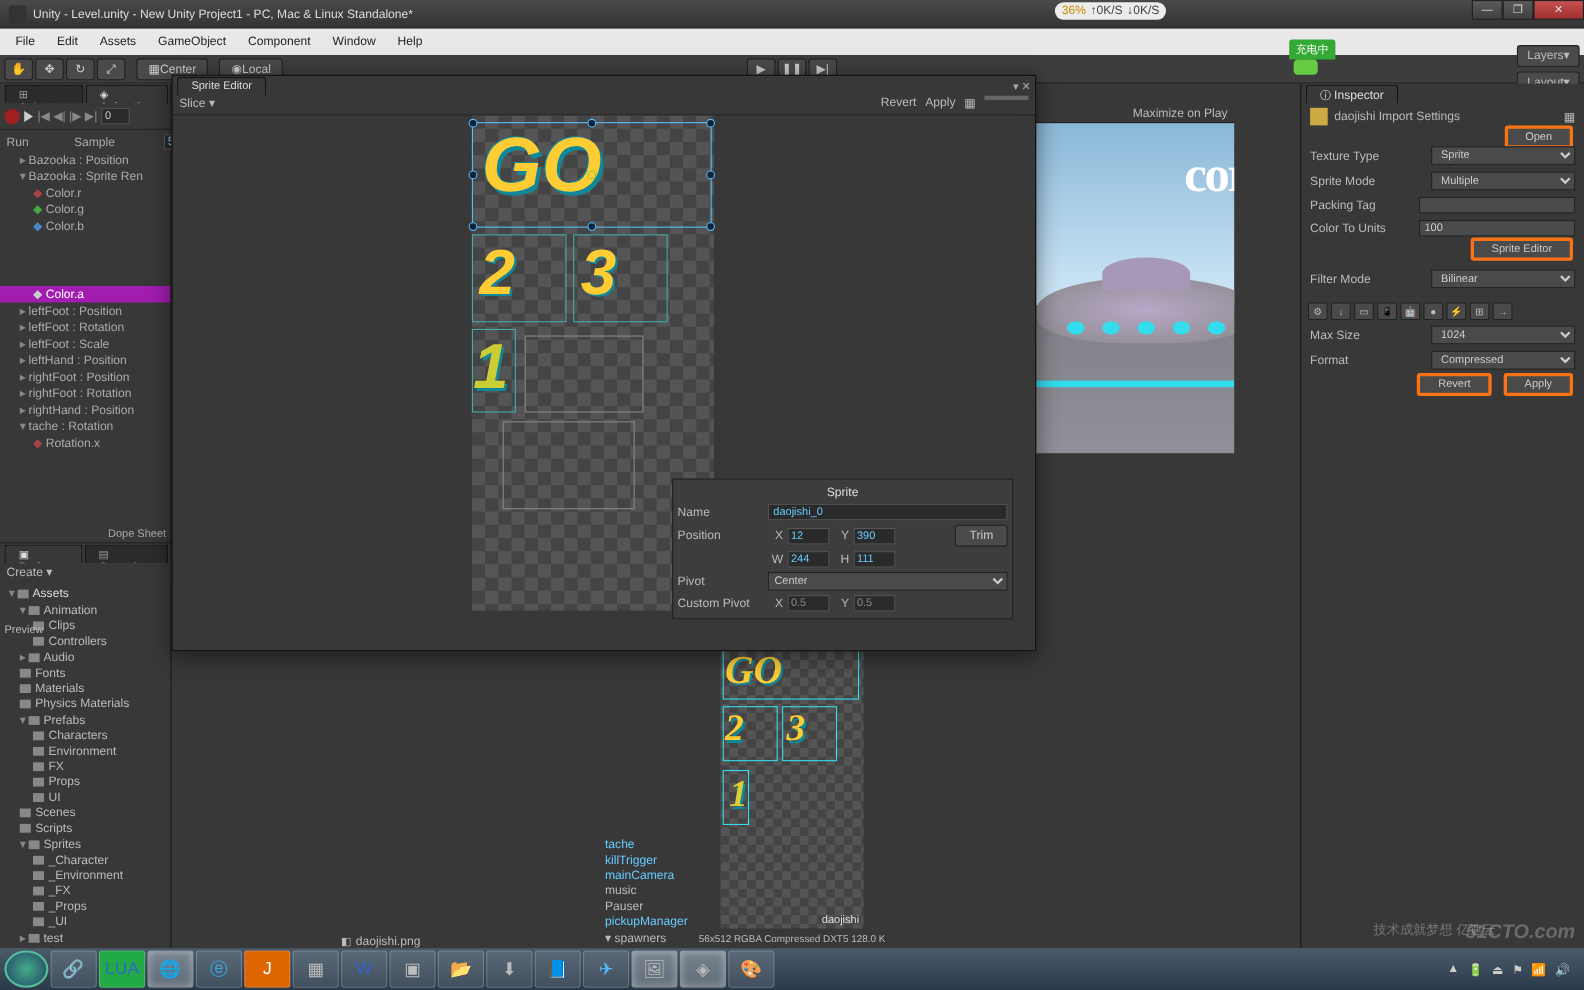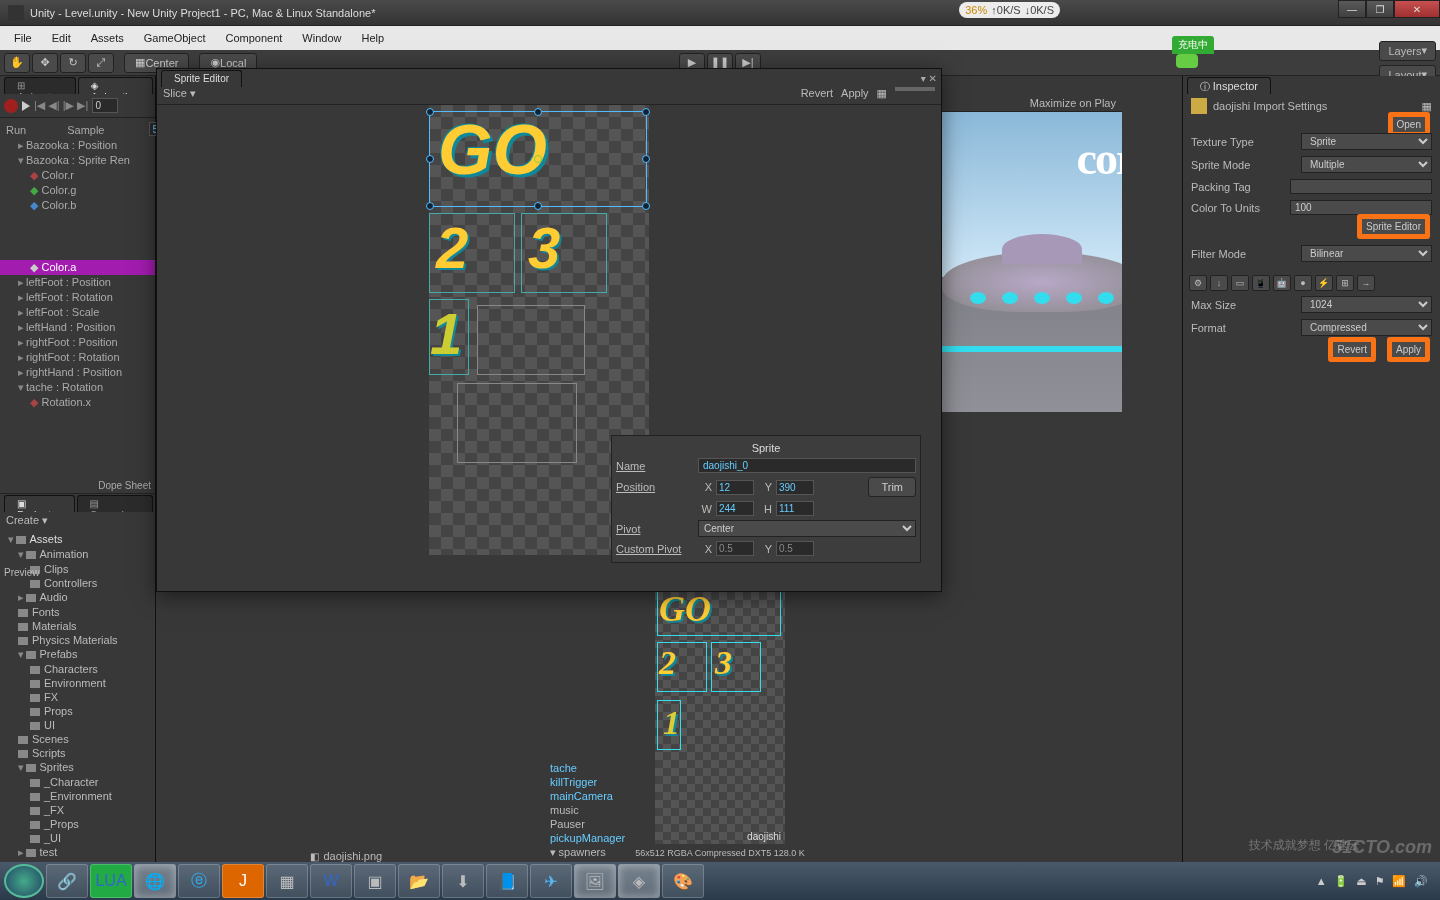--- a/index.html
+++ b/index.html
@@ -69,21 +69,21 @@
   background-size:24px 24px; background-position:0 0,0 12px,12px -12px,-12px 0; background-color:#444; }
 .spr-sel { position:absolute; border:1px solid #4aa; }
 .spr-sel.active { border:1px solid #5bf; }
 .handle { position:absolute; width:8px; height:8px; border:1px solid #5bf; background:#123; border-radius:50%; }
 .go-text { font-family:Arial Black,sans-serif; font-weight:900; font-style:italic; }
 
 
 .sprite-panel { position:absolute; right:20px; bottom:28px; width:310px; background:#3d3d3d; border:1px solid #222; padding:4px; font-size:10px; }
 .sp-title { text-align:center; padding:2px; color:#ddd; }
 .sp-row { display:flex; align-items:center; padding:2px 0; gap:4px; }
-.sp-row label { width:78px; color:#bbb;text-decoration:underline; }
+.sp-row label { width:78px; color:#bbb; }
 .sp-row input { width:38px; background:#2a2a2a; border:1px solid #555; color:#6cf; padding:1px 2px; font-size:10px; }
 .sp-row .lbl2 { width:14px; text-align:right; color:#bbb; }
 .sp-row select { flex:1; background:#4a4a4a; border:1px solid #222; color:#ccc; padding:1px; font-size:10px; }
 .sp-row .name-in { flex:1; background:#2a2a2a; border:1px solid #555; color:#6cf; padding:1px 4px; }
 .trim-btn { padding:3px 12px; background:#4a4a4a; border:1px solid #222; border-radius:3px; color:#ccc; }
 
 
 .scene-area { position:absolute; left:410px; top:0; width:296px; height:320px; }
 .game-area { position:absolute; left:710px; top:0; width:256px; height:320px; }
 .pane-bar { height:18px; background:#383838; display:flex; align-items:center; padding:0 6px; font-size:10px; gap:12px; border-bottom:1px solid #222; }
@@ -93,21 +93,21 @@
 .ufo { position:absolute; right:-20px; bottom:100px; width:200px; height:60px; background:radial-gradient(ellipse at center,#b8a8c8,#888); border-radius:50% 50% 40% 40%; }
 .ufo::before { content:''; position:absolute; left:30%; top:-18px; width:40%; height:30px; background:#a898b8; border-radius:50% 50% 0 0; }
 .ufo-lights { position:absolute; bottom:8px; left:10%; right:10%; display:flex; justify-content:space-around; }
 .ufo-lights span { width:16px; height:12px; background:#3de; border-radius:50%; }
 
 
 .insp-head { padding:4px 8px; display:flex; align-items:center; gap:6px; }
 .insp-row { display:flex; align-items:center; padding:3px 8px; font-size:10px; }
 .insp-row label { width:110px; color:#bbb; }
 .insp-row select, .insp-row input { flex:1; background:#4a4a4a; border:1px solid #222; color:#ccc; padding:1px 4px; font-size:10px; }
-.insp-btn { padding:2px 4px; background:#4a4a4a; border:5px solid #f97316; border-radius:3px; margin:2px 4px; color:#ccc; font-size:10px; }
+.insp-btn { padding:2px 16px; background:#4a4a4a; border:3px solid #f97316; border-radius:3px; margin:2px 4px; color:#ccc; font-size:10px; }
 .icon-row { display:flex; gap:3px; padding:2px 6px; }
 .icon-sq { width:18px; height:16px; background:#4a4a4a; border:1px solid #222; border-radius:2px; display:flex; align-items:center; justify-content:center; font-size:9px; }
 
 
 .preview { position:absolute; bottom:0; left:0; right:0; padding:4px; }
 .prev-head { font-size:10px; padding:2px 0; }
 .prev-canvas { width:130px; height:260px; margin:4px auto;
   background-image:linear-gradient(45deg,#555 25%,transparent 25%),linear-gradient(-45deg,#555 25%,transparent 25%),linear-gradient(45deg,transparent 75%,#555 75%),linear-gradient(-45deg,transparent 75%,#555 75%);
   background-size:16px 16px; background-position:0 0,0 8px,8px -8px,-8px 0; background-color:#444; position:relative; }
 

